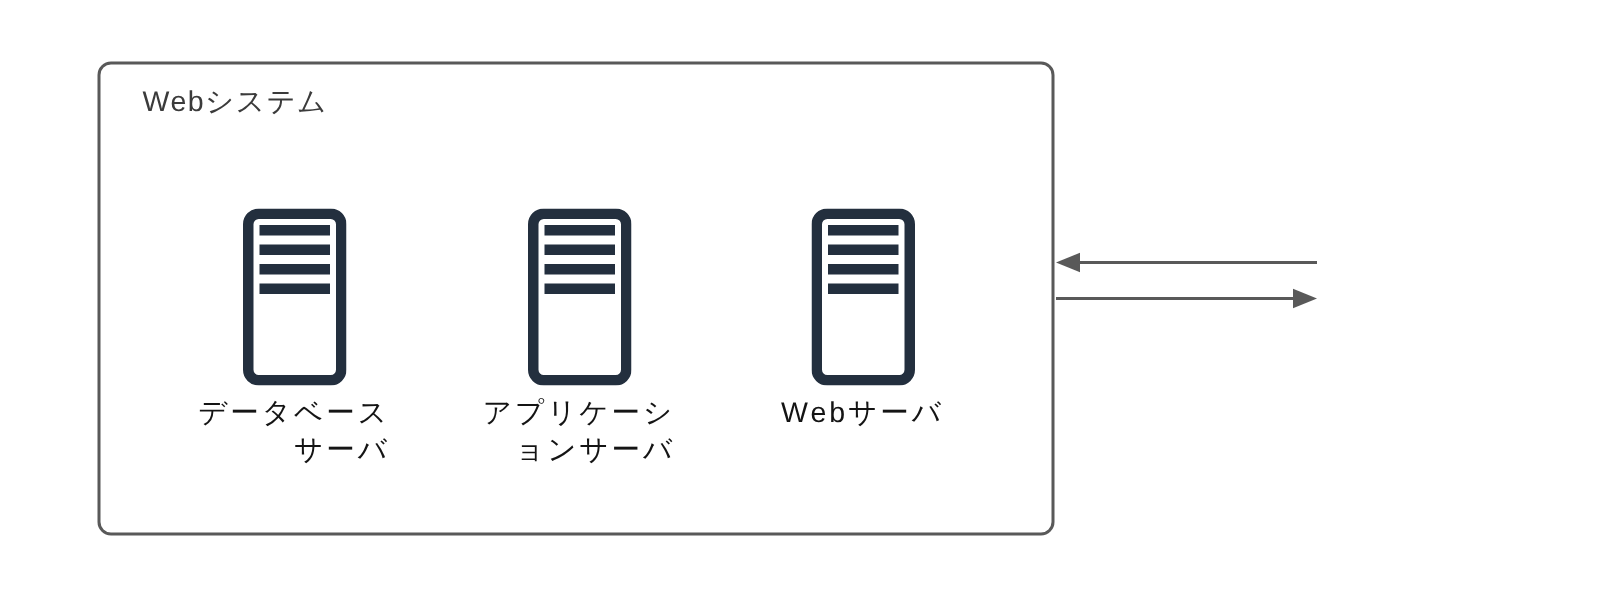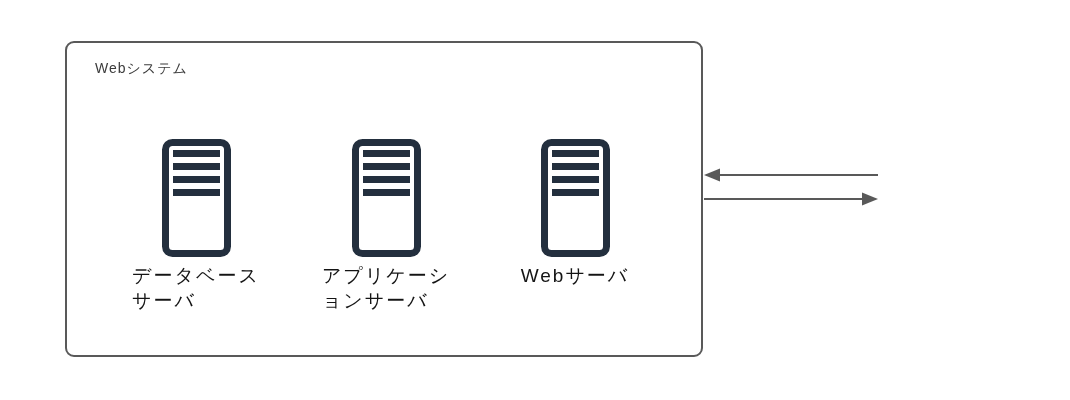--- a/index.html
+++ b/index.html
@@ -21,40 +21,40 @@
     width: 638px;
     height: 316px;
     border: 2px solid #595959;
     border-radius: 9px;
     background: #ffffff;
   }
   .system-title {
     position: absolute;
     left: 28px;
     top: 13px;
-    font-size: 14px;
+    font-size: 19px;
     line-height: 25px;
     color: #3b3b3b;
     letter-spacing: 1px;
     white-space: nowrap;
   }
   .node {
     position: absolute;
     width: 160px;
     display: flex;
     flex-direction: column;
     align-items: center;
   }
   .node-icon { display: block; }
   .node-label {
     margin-top: 6px;
     font-size: 19px;
     line-height: 25px;
     color: #141414;
-    text-align: left;
+    text-align: right;
     white-space: pre-line;
     letter-spacing: 2px;
   }
   .arrow-layer {
     position: absolute;
     left: 0; top: 0;
     width: 1070px;
     height: 400px;
     pointer-events: none;
   }

